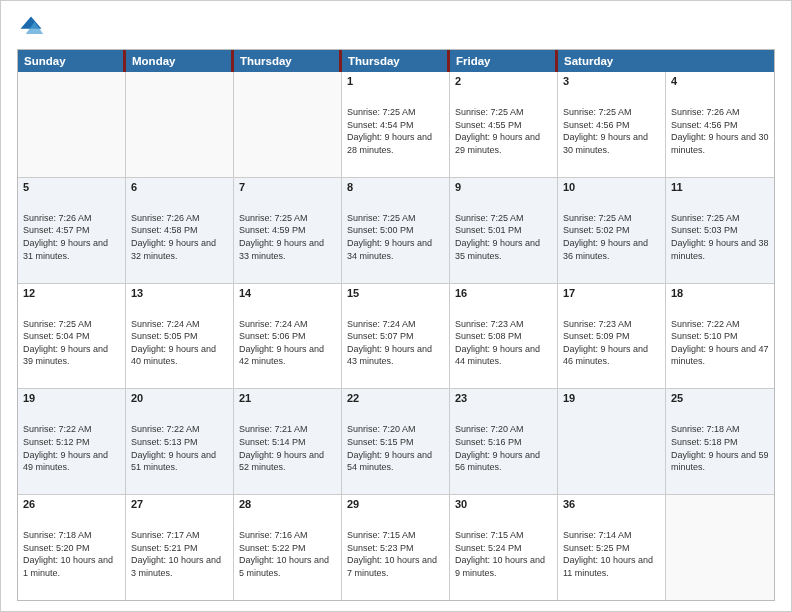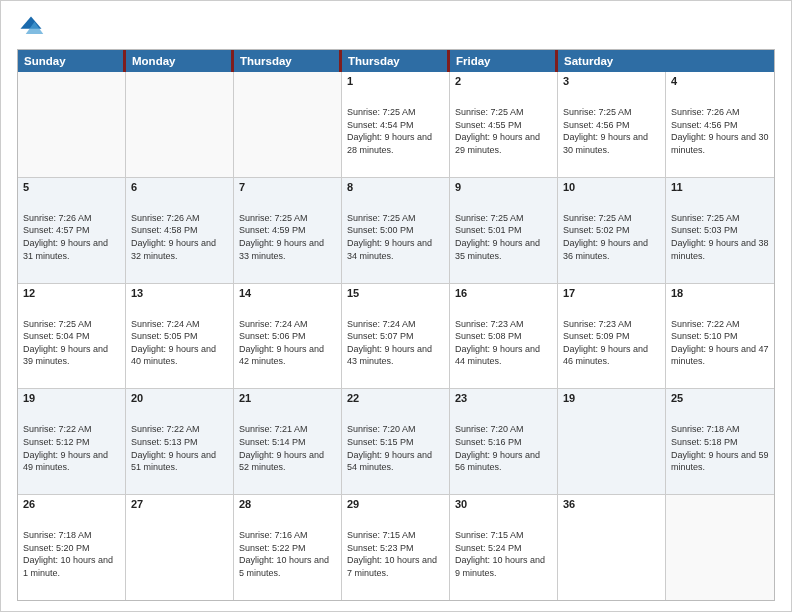--- a/index.html
+++ b/index.html
@@ -253,33 +253,35 @@
             <div class="day-info">Sunrise: 7:18 AM<br>Sunset: 5:18 PM<br>Daylight: 9 hours and 59 minutes.</div>
           </div>
         </div>
         <div class="cal-week">
           <div class="cal-cell">
             <div class="day-number">26</div>
             <div class="day-info">Sunrise: 7:18 AM<br>Sunset: 5:20 PM<br>Daylight: 10 hours and 1 minute.</div>
           </div>
           <div class="cal-cell">
             <div class="day-number">27</div>
+            <div class="day-info">Sunrise: 7:17 AM<br>Sunset: 5:21 PM<br>Daylight: 10 hours and 3 minutes.</div>
           </div>
           <div class="cal-cell">
             <div class="day-number">28</div>
             <div class="day-info">Sunrise: 7:16 AM<br>Sunset: 5:22 PM<br>Daylight: 10 hours and 5 minutes.</div>
           </div>
           <div class="cal-cell">
             <div class="day-number">29</div>
             <div class="day-info">Sunrise: 7:15 AM<br>Sunset: 5:23 PM<br>Daylight: 10 hours and 7 minutes.</div>
           </div>
           <div class="cal-cell">
             <div class="day-number">30</div>
             <div class="day-info">Sunrise: 7:15 AM<br>Sunset: 5:24 PM<br>Daylight: 10 hours and 9 minutes.</div>
           </div>
           <div class="cal-cell">
             <div class="day-number">36</div>
+            <div class="day-info">Sunrise: 7:14 AM<br>Sunset: 5:25 PM<br>Daylight: 10 hours and 11 minutes.</div>
           </div>
           <div class="cal-cell empty"></div>
         </div>
       </div>
   </div>
 </div>
 
 </body></html>

